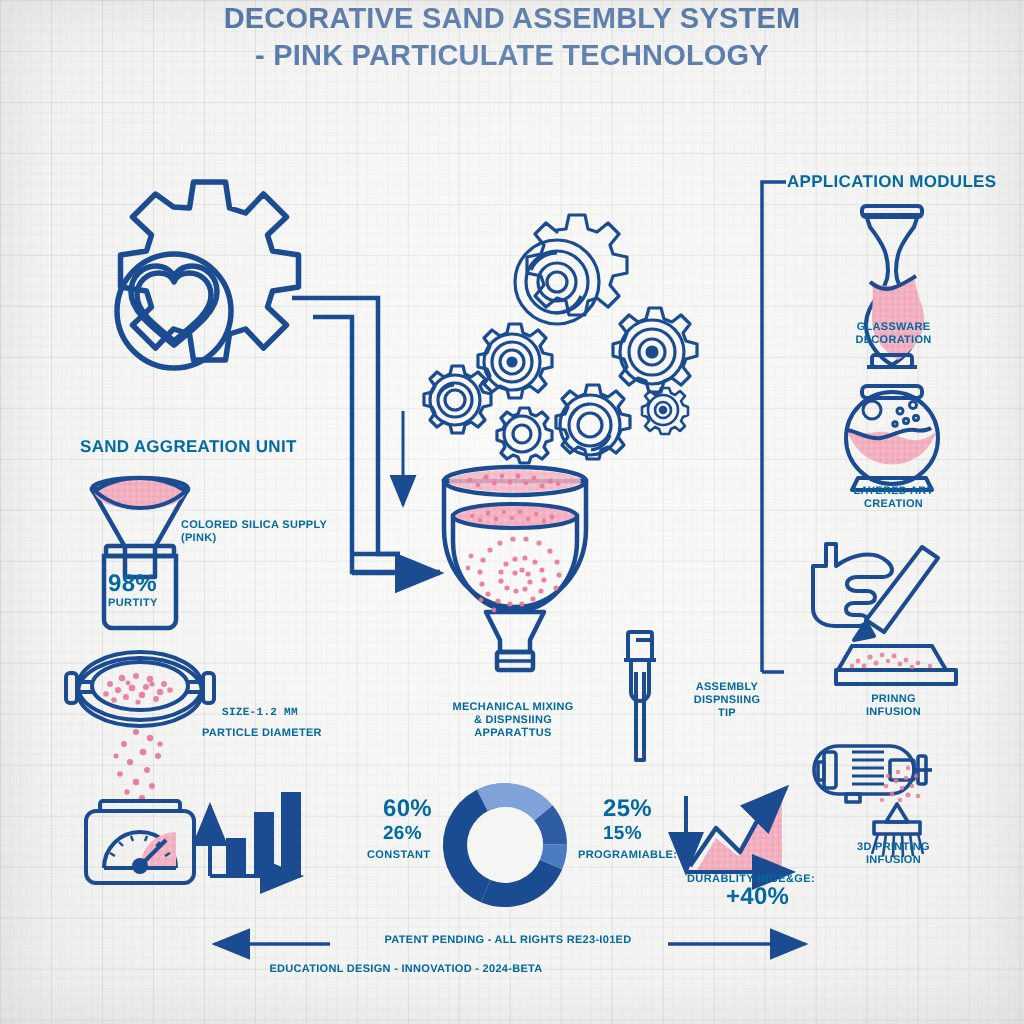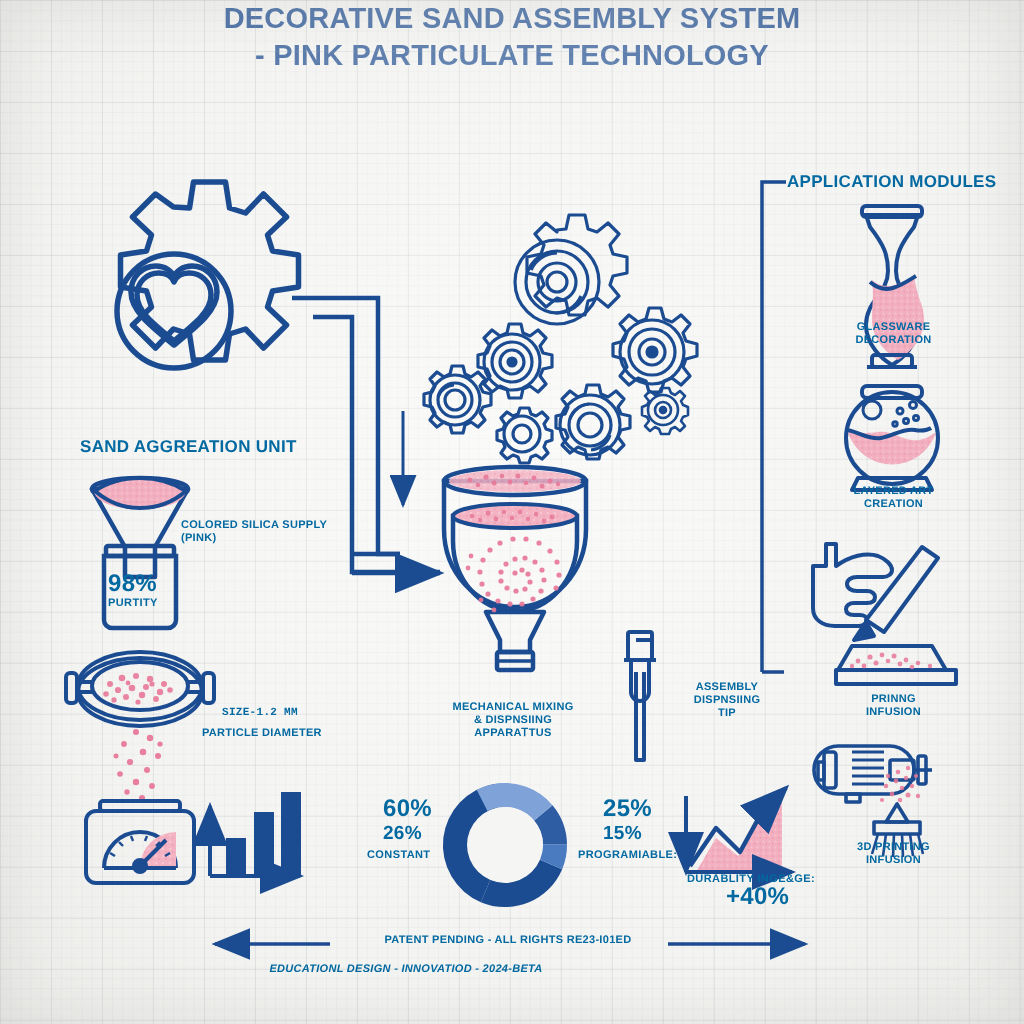--- a/index.html
+++ b/index.html
@@ -509,16 +509,16 @@
   <div class="txt tiny" style="left:367px;top:849px;">CONSTANT</div>
 
   <div class="txt num-lg" style="left:603px;top:795px;">25%</div>
   <div class="txt num-md" style="left:603px;top:823px;">15%</div>
   <div class="txt tiny" style="left:578px;top:849px;">PROGRAMIABLE:</div>
 
   <div class="txt tiny" style="left:687px;top:873px;">DURABLITY INGE&amp;GE:</div>
   <div class="txt num-lg" style="left:726px;top:883px;text-align:center;">+40%</div>
 
   <div class="txt lbl-md ctr" style="left:0;right:0;top:934px;width:1016px;">PATENT PENDING - ALL RIGHTS RE23-I01ED</div>
-  <div class="txt lbl-md ctr" style="left:0;right:0;top:963px;width:812px;font-style:italic;">EDUCATIONL DESIGN - INNOVATIOD - 2024-BETA</div>
+  <div class="txt lbl-md ctr" style="left:0;right:0;top:963px;width:812px;">EDUCATIONL DESIGN - INNOVATIOD - 2024-BETA</div>
 
   <div id="vig"></div>
 </div>
 
 </body></html>

